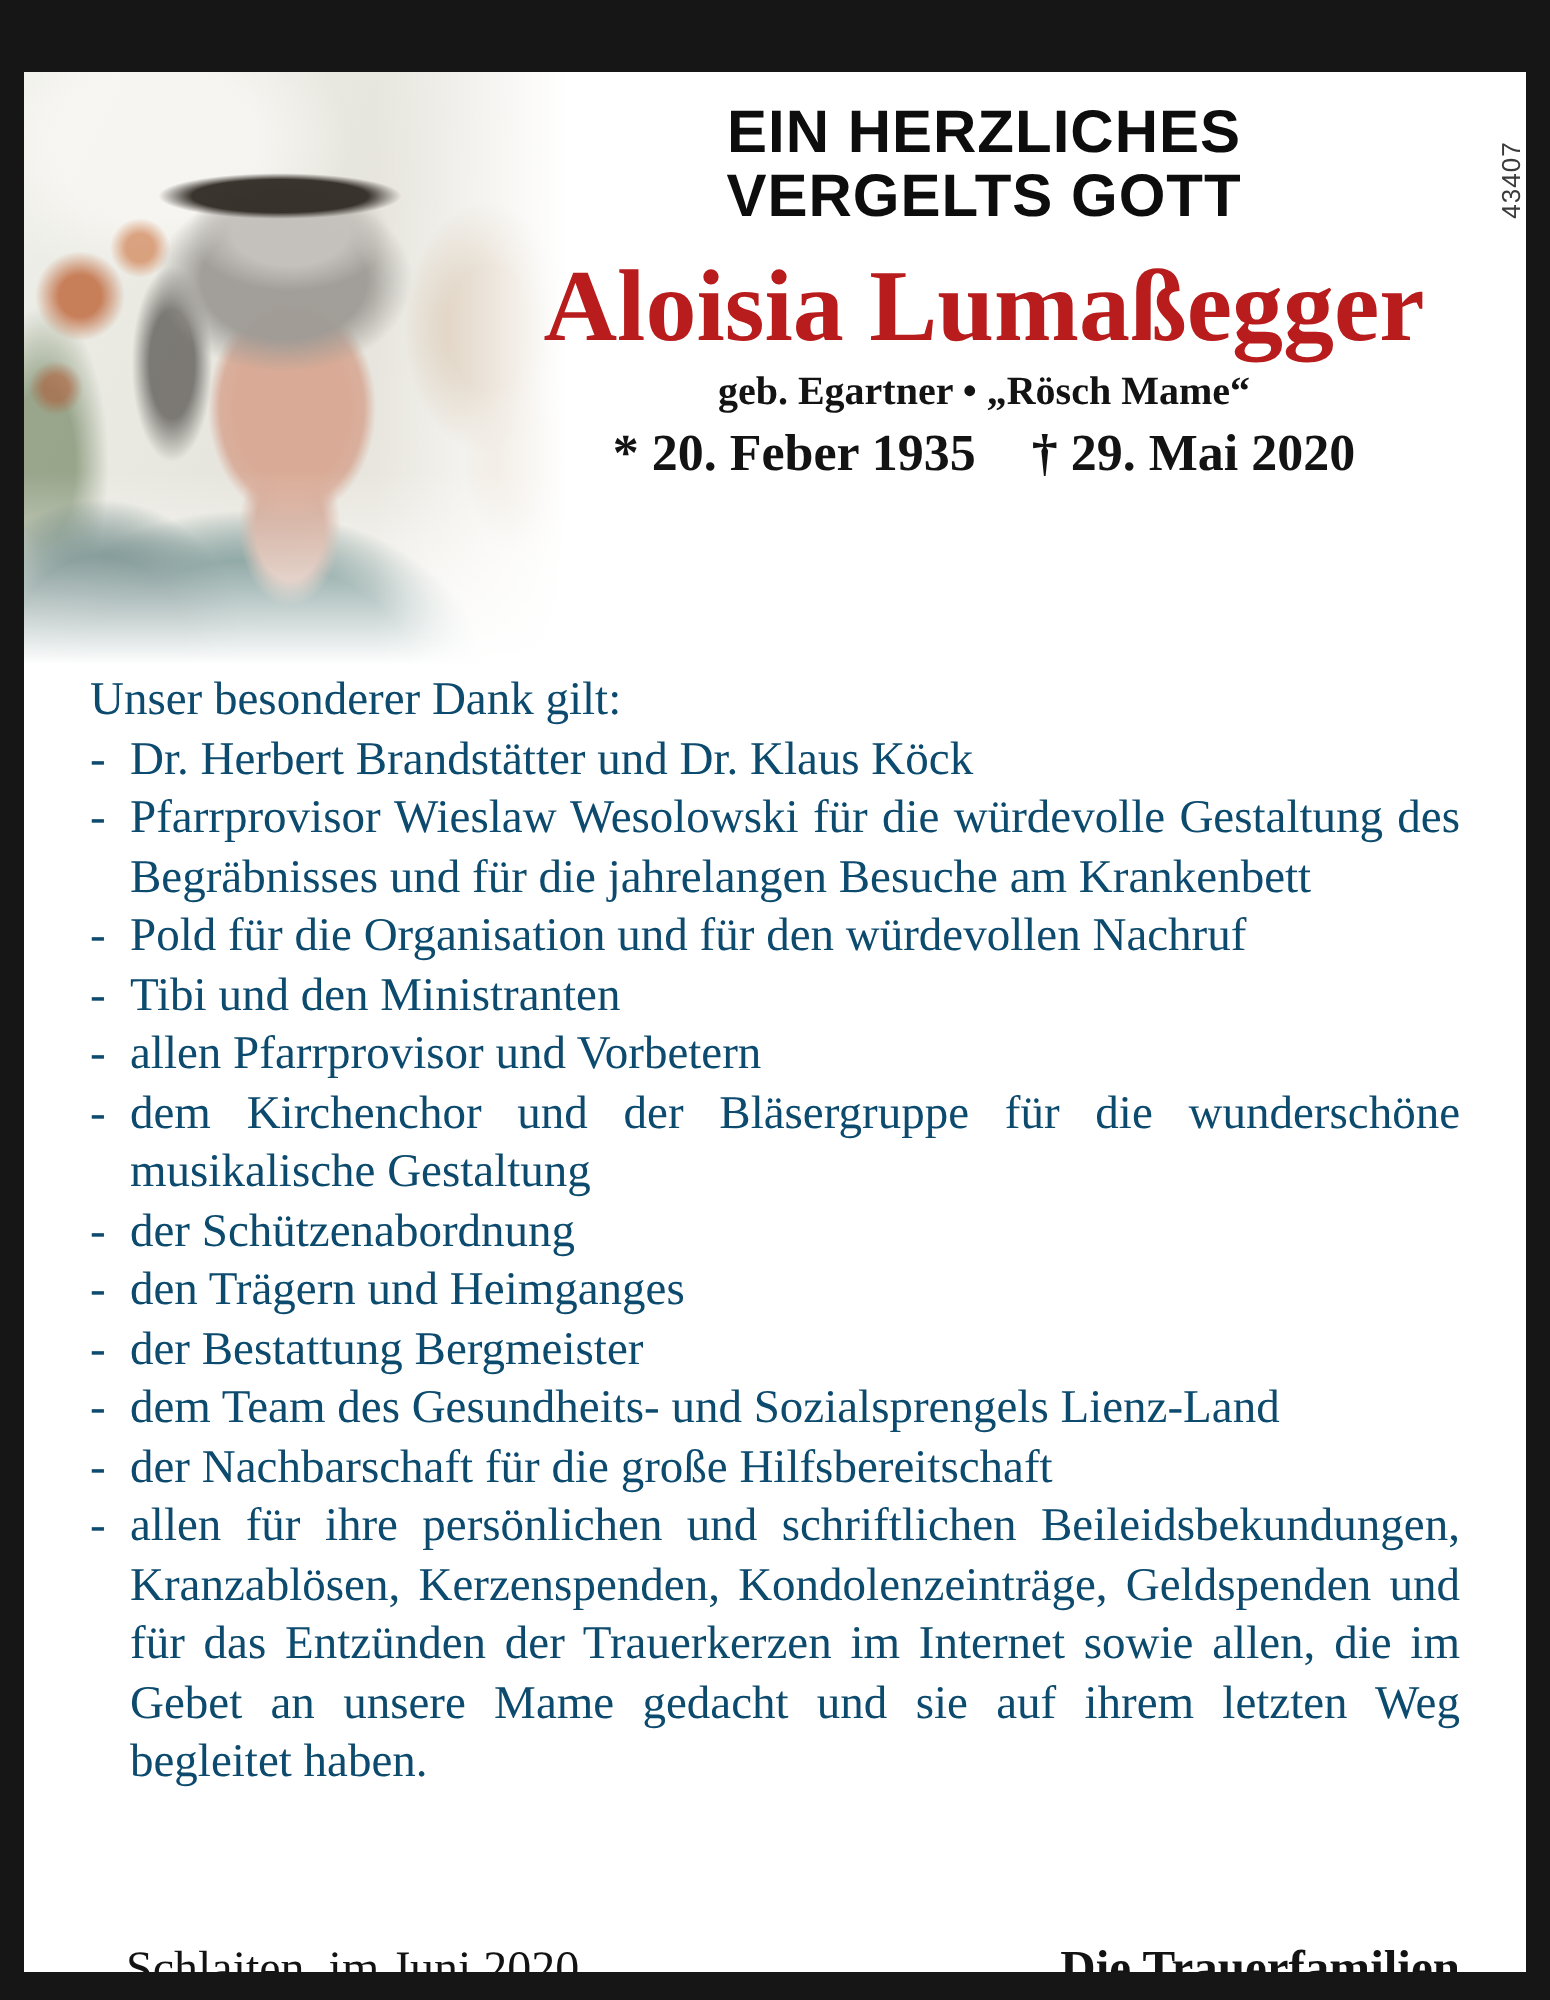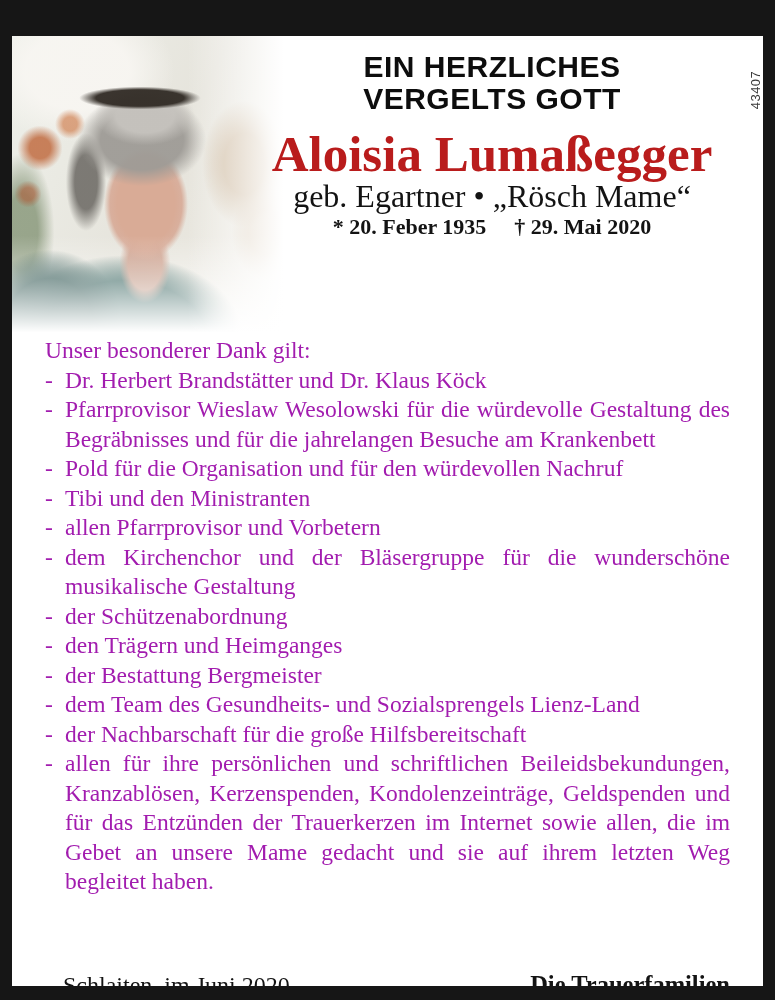--- a/index.html
+++ b/index.html
@@ -97,43 +97,43 @@
   }
   .name {
     margin-top: 12px;
     font-weight: 700;
     font-size: 51px;
     line-height: 54px;
     color: #b91c1c;
   }
   .subtitle {
     margin-top: 2px;
-    font-weight: 400;
-    font-size: 32px;
+    font-weight: 700;
+    font-size: 20px;
     line-height: 26px;
   }
   .dates {
     margin-top: 3px;
     font-weight: 700;
-    font-size: 22px;
+    font-size: 26px;
     line-height: 30px;
     display: flex;
     justify-content: center;
     gap: 28px;
   }
 
   
   .body-text {
     position: absolute;
     left: 33px;
     right: 33px;
     top: 300px;
     font-size: 23.5px;
     line-height: 29.5px;
-    color: #a21caf;
+    color: #0c4a6e;
   }
   .thanks-heading {
     text-align: left;
   }
   .item {
     position: relative;
     padding-left: 20px;
     text-align: justify;
   }
   .item::before {

